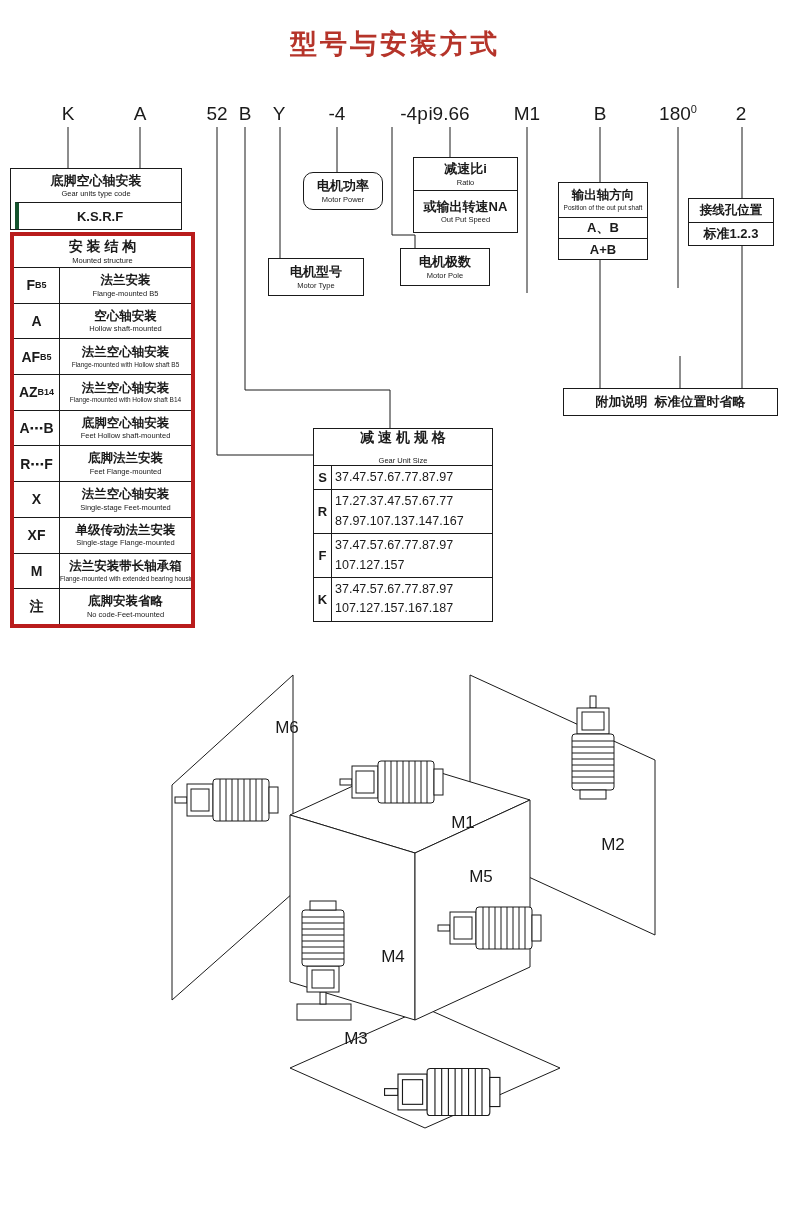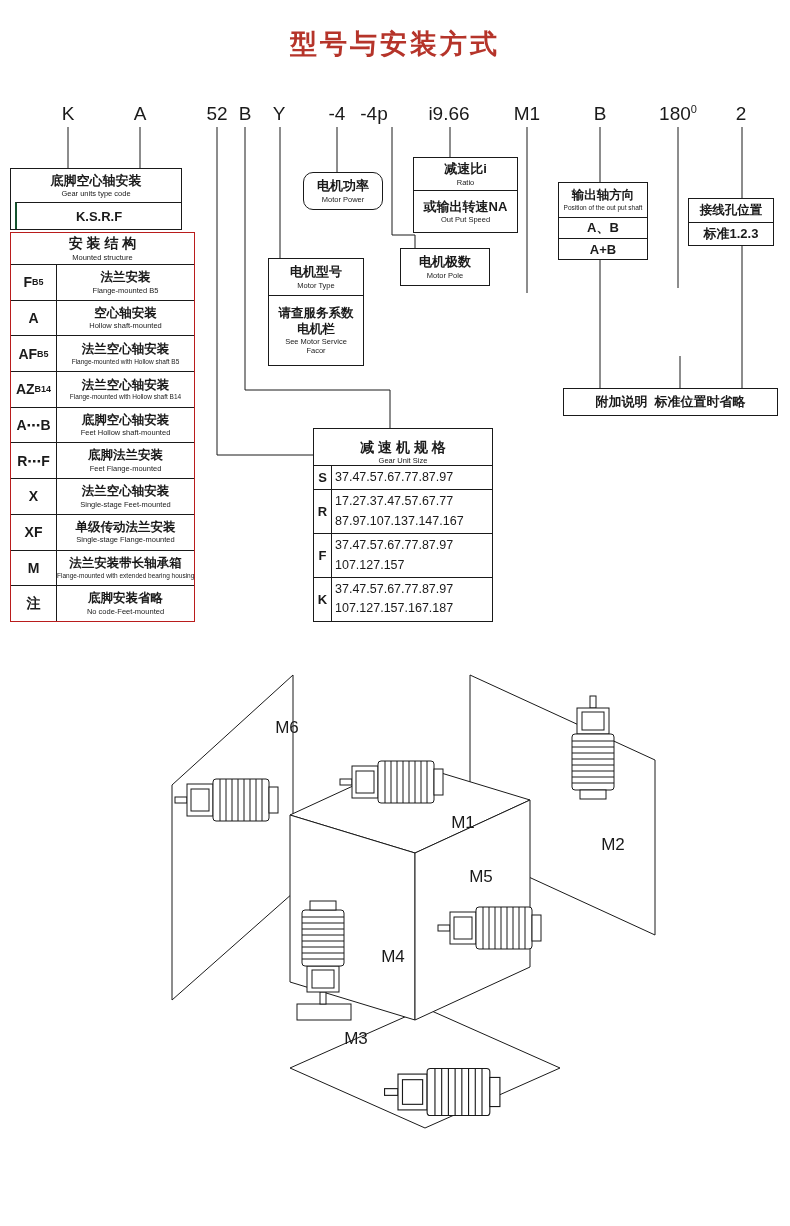--- a/index.html
+++ b/index.html
@@ -15,31 +15,31 @@
   .box{position:absolute;border:1px solid #1a1a1a;background:#fff;text-align:center;box-sizing:border-box;}
   .sec{display:flex;flex-direction:column;justify-content:center;box-sizing:border-box;}
   .bt{border-top:1px solid #1a1a1a;}
   .cn{font-weight:bold;font-size:13px;line-height:1.25;white-space:nowrap;}
   .cn.big{font-size:14px;}
   .en{font-size:7.5px;line-height:1.2;white-space:nowrap;}
   .en.tiny{font-size:6.5px;}
   .val{font-size:13px;font-weight:bold;}
   .pre{white-space:pre;}
   
-  .ms{position:absolute;left:10px;top:232px;width:185px;border:1px solid #b91c1c;background:#fff;box-sizing:border-box;}
+  .ms{position:absolute;left:10px;top:232px;width:185px;border:4px solid #b91c1c;background:#fff;box-sizing:border-box;}
   .ms-header{height:31px;display:flex;flex-direction:column;justify-content:center;text-align:center;}
   .ms-row{display:flex;border-top:1px solid #1a1a1a;height:35.7px;box-sizing:border-box;}
   .ms-code{width:46px;border-right:1px solid #1a1a1a;display:flex;align-items:center;justify-content:center;
            font-weight:bold;font-size:14px;box-sizing:border-box;}
   .ms-code sub{font-size:9px;}
   .ms-desc{flex:1;display:flex;flex-direction:column;justify-content:center;text-align:center;overflow:hidden;}
   .ms-desc .cn{font-size:12.5px;}
   
   .gs{position:absolute;left:313px;top:428px;width:180px;border:1px solid #1a1a1a;background:#fff;box-sizing:border-box;}
-  .gs-header{height:36px;display:flex;flex-direction:column;justify-content:flex-end;text-align:center;}
+  .gs-header{height:36px;display:flex;flex-direction:column;justify-content:space-between;text-align:center;}
   .gs-row{display:flex;border-top:1px solid #1a1a1a;}
   .gs-code{width:18px;border-right:1px solid #1a1a1a;display:flex;align-items:center;justify-content:center;
            font-weight:bold;font-size:13px;box-sizing:border-box;}
   .gs-vals{flex:1;padding:2px 3px;font-size:12.5px;line-height:1.55;text-align:left;}
   .gs-line:empty{display:none;}
   .dlabel{font-family:"Liberation Sans","DejaVu Sans",sans-serif;font-size:17px;fill:#1a1a1a;}
 </style>
 </head>
 <body>
 
@@ -47,21 +47,21 @@
 
   <h1 class="title">型号与安装方式</h1>
 
   <div>
     <span class="ci" style="left:68px">K</span>
     <span class="ci" style="left:140px">A</span>
     <span class="ci" style="left:217px">52</span>
     <span class="ci" style="left:245px">B</span>
     <span class="ci" style="left:279px">Y</span>
     <span class="ci" style="left:337px">-4</span>
-    <span class="ci" style="left:374px">-4p</span>
+    <span class="ci" style="left:414px">-4p</span>
     <span class="ci" style="left:449px">i9.66</span>
     <span class="ci" style="left:527px">M1</span>
     <span class="ci" style="left:600px">B</span>
     <span class="ci" style="left:678px"><span>180</span><sup>0</sup></span>
     <span class="ci" style="left:741px">2</span>
   </div>
 
   <svg class="conn" width="790" height="660" viewBox="0 0 790 660">
     <g stroke="#1a1a1a" stroke-width="1" fill="none">
       <path d="M68,127 V168"></path>
@@ -80,21 +80,21 @@
       <path d="M680,356 V388"></path>
       <path d="M742,244 V388"></path>
     </g>
   </svg>
 
   <div class="box" style="left:10px;top:168px;width:172px;">
     <div class="sec" style="height:33px">
       <div class="cn">底脚空心轴安装</div>
       <div class="en">Gear units type code</div>
     </div>
-    <div class="sec bt val" style="height:27px;margin-left:4px;border-left:2px solid #14532d">K.S.R.F</div>
+    <div class="sec bt val" style="height:27px;margin-left:4px;border-left:4px solid #14532d">K.S.R.F</div>
   </div>
 
   <div class="ms">
     <div class="ms-header">
       <div class="cn big">安 装 结 构</div>
       <div class="en">Mounted structure</div>
     </div>
     <div class="ms-row">
       <div class="ms-code">
           <span>F</span>
@@ -226,26 +226,20 @@
 
   <div class="box" style="left:688px;top:198px;width:86px;">
     <div class="sec cn" style="height:23px;font-size:12.5px">接线孔位置</div>
     <div class="sec bt val" style="height:23px">标准1.2.3</div>
   </div>
 
   <div class="box" style="left:268px;top:258px;width:96px;">
     <div class="sec" style="height:36px">
       <div class="cn">电机型号</div>
       <div class="en">Motor Type</div>
-    </div>
-    <div class="sec bt" style="height:70px">
-      <div class="cn" style="font-size:12.5px">请查服务系数</div>
-      <div class="cn" style="font-size:12.5px">电机栏</div>
-      <div class="en">See Motor Service</div>
-      <div class="en">Facor</div>
     </div>
   </div>
 
   <div class="box" style="left:400px;top:248px;width:90px;height:38px;">
     <div class="sec" style="height:100%">
       <div class="cn">电机极数</div>
       <div class="en">Motor Pole</div>
     </div>
   </div>
 

